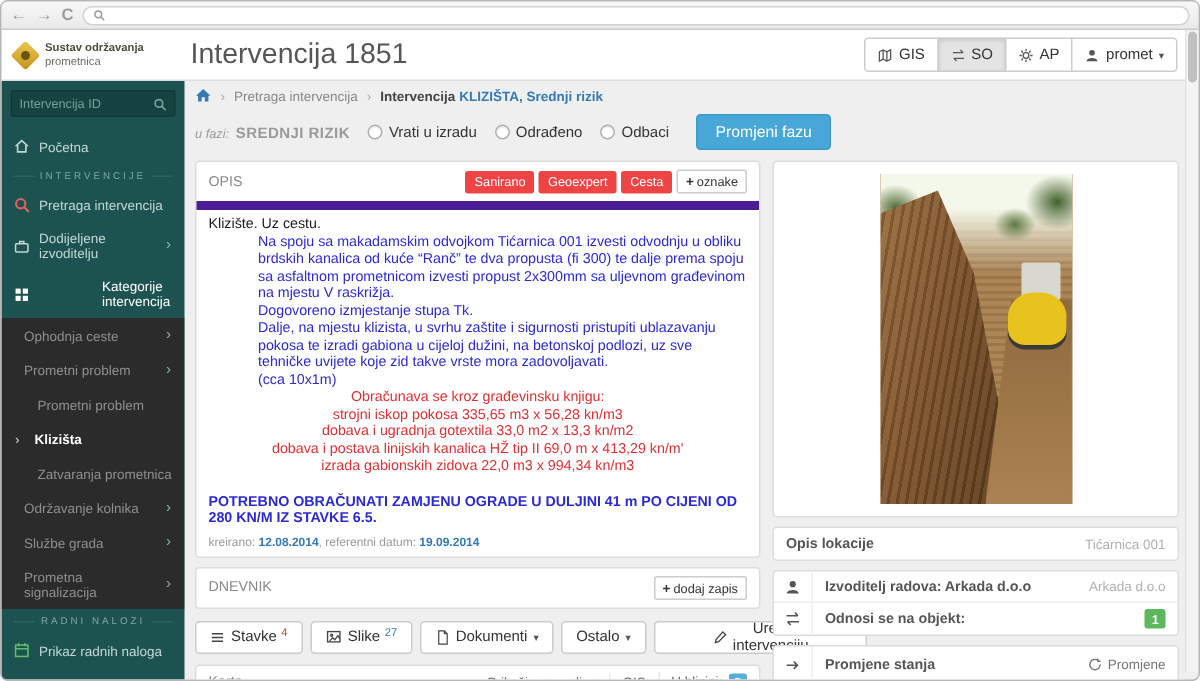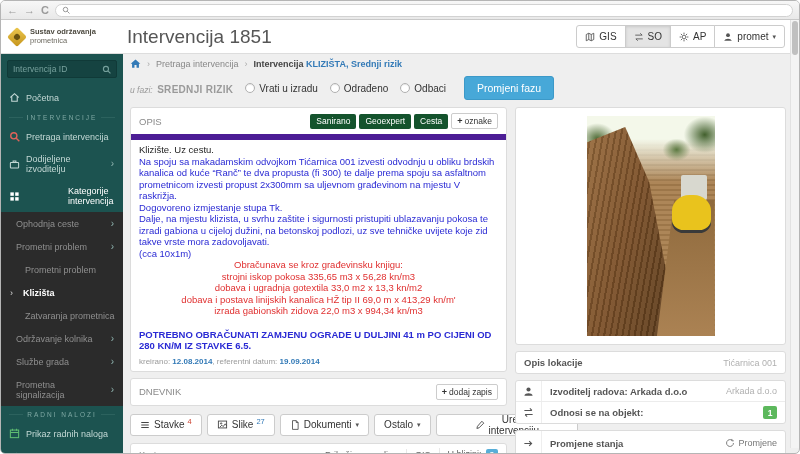--- a/index.html
+++ b/index.html
@@ -66,26 +66,26 @@
   .btn-primary { background:#47a8d8; color:#fff; border:1px solid #3c99c8; border-radius:3px; font-size:10.5px; padding:5px 12px; cursor:pointer; margin-left:6px; }
 
   .columns { display:flex; gap:8px; align-items:flex-start; }
   .col-left { width:377px; flex-shrink:0; }
   .col-right { flex:1; min-width:0; }
 
   .panel { background:#fff; border:1px solid #dcdcdc; border-radius:3px; margin-bottom:6px; }
   .panel-h { display:flex; align-items:center; padding:5px 8px; color:#8a8a8a; font-size:9.5px; }
   .panel-h.bordered { border-bottom:6px solid #4c1d95; }
   .tags { margin-left:auto; display:flex; gap:3px; align-items:center; }
-  .tag { background:#14532d; color:#fff; font-size:8.5px; padding:2.5px 6px; border-radius:2px; cursor:pointer; }
+  .tag { background:#ef4444; color:#fff; font-size:8.5px; padding:2.5px 6px; border-radius:2px; cursor:pointer; }
   .btn-xs { background:#fff; border:1px solid #ccc; color:#333; font-size:8.5px; padding:2px 5px; border-radius:2px; cursor:pointer; display:flex; align-items:center; gap:2px; }
   .plus { font-weight:bold; font-size:9px; }
 
   .opis-body { padding:4px 8px 3px; font-size:9.5px; line-height:11.5px; color:#1c1c1c; }
-  .t-blue { color:#2a2ad4; }
+  .t-blue { color:#2a2ad4;margin-left:33px; }
   .t-red { color:#e03030;text-align:center; }
   .t-caps { color:#2a2ad4; font-weight:bold;margin-top:12px; }
   .opis-foot { padding:2px 8px 5px; font-size:8px; color:#9a9a9a; }
   .t-link { color:#337ab7; font-weight:bold; }
 
   .toolbar { display:flex; align-items:center; gap:5px; margin:8px 0 7px; }
   .tbtn { height:22px; background:#fff; border:1px solid #ccc; border-radius:3px; font-size:10px; color:#333; display:flex; align-items:center; gap:4px; padding:0 9px; cursor:pointer; }
   .tbtn sup { font-size:7.5px; margin-left:-1px; position:relative; top:-3px; }
   .sup-red { color:#cc4433; } .sup-blue { color:#337ab7; }
   .tbtn.uredi { margin-left:auto; padding:0 38px; }

